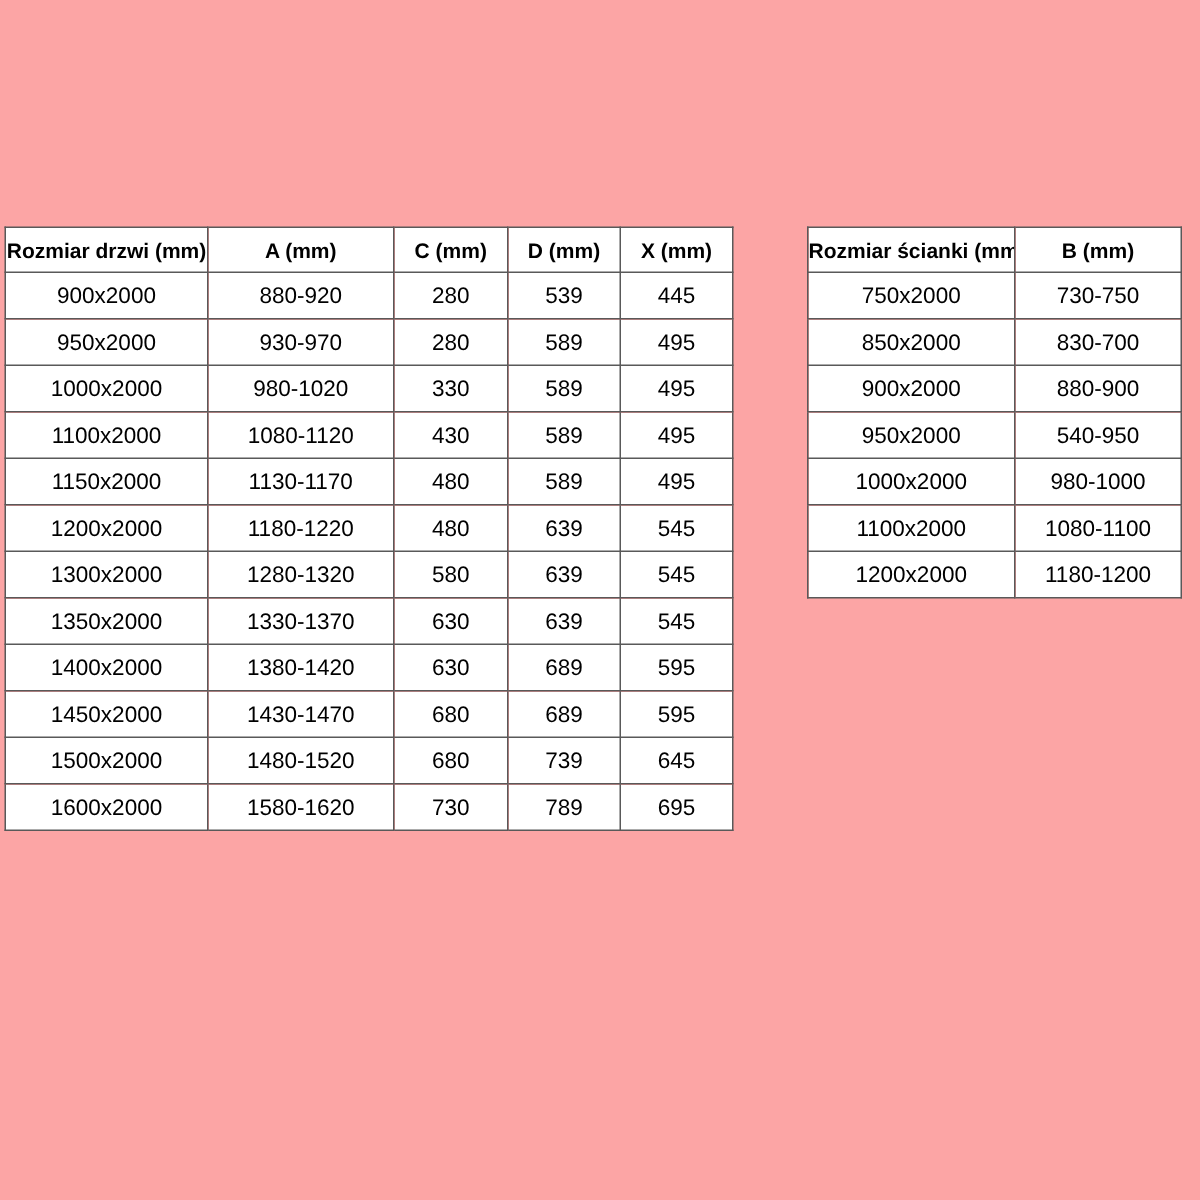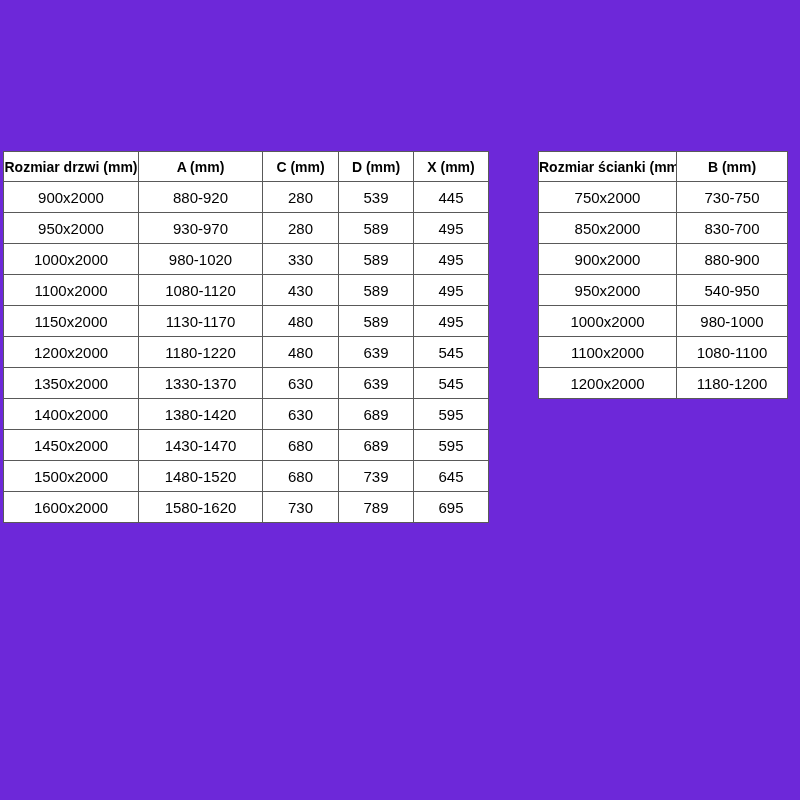--- a/index.html
+++ b/index.html
@@ -5,21 +5,21 @@
   * { margin: 0; padding: 0; box-sizing: border-box; }
   html, body {
     width: 800px; height: 800px;
     background: #ffffff;
     font-family: "Liberation Sans", sans-serif;
     color: #000000;
   }
   .canvas {
     position: relative;
     width: 800px; height: 800px;
-    background: #6d28d9;
+    background: #fca5a5;
     overflow: hidden;
   }
   .tbl-wrap { position: absolute; top: 151px; }
   #doors-wrap { left: 3px;   width: 485px; }
   #walls-wrap { left: 538px; width: 249px; }
   table {
     border-collapse: collapse;
     table-layout: fixed;
     width: 100%;
   }
@@ -109,20 +109,27 @@
             <td>495</td>
           </tr>
           <tr>
             <td>1200x2000</td>
             <td>1180-1220</td>
             <td>480</td>
             <td>639</td>
             <td>545</td>
           </tr>
           <tr>
+            <td>1300x2000</td>
+            <td>1280-1320</td>
+            <td>580</td>
+            <td>639</td>
+            <td>545</td>
+          </tr>
+          <tr>
             <td>1350x2000</td>
             <td>1330-1370</td>
             <td>630</td>
             <td>639</td>
             <td>545</td>
           </tr>
           <tr>
             <td>1400x2000</td>
             <td>1380-1420</td>
             <td>630</td>

